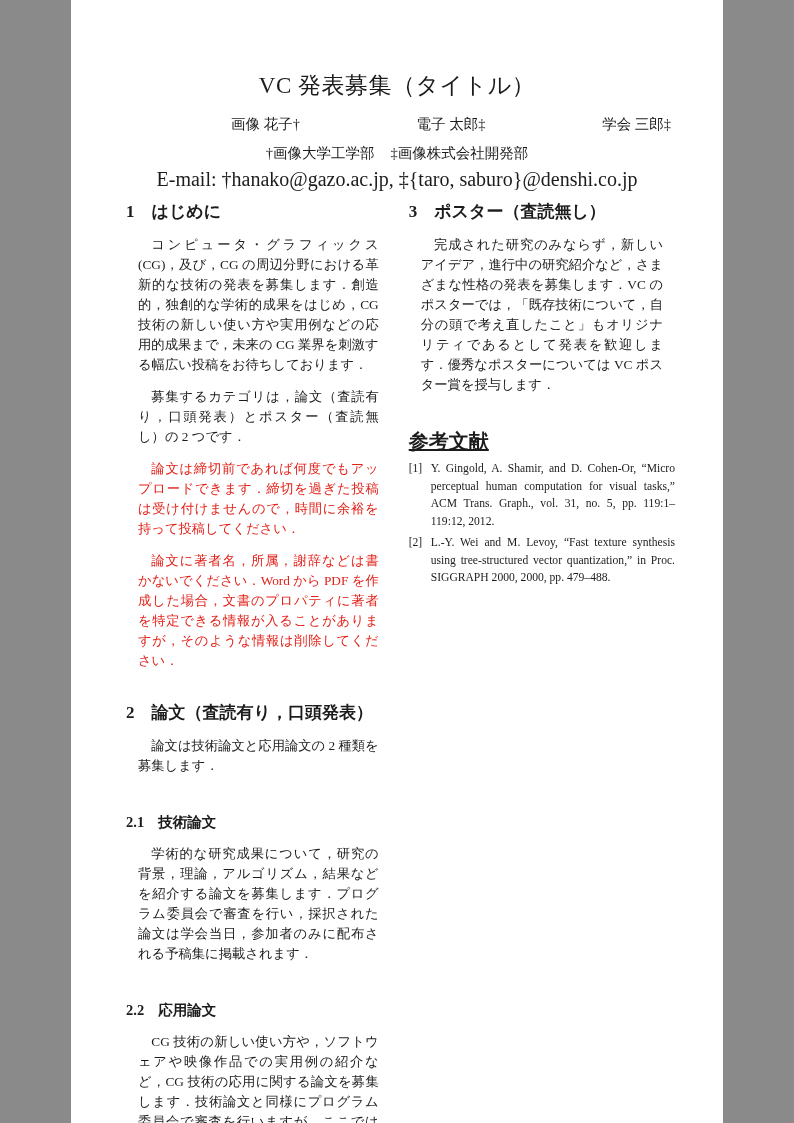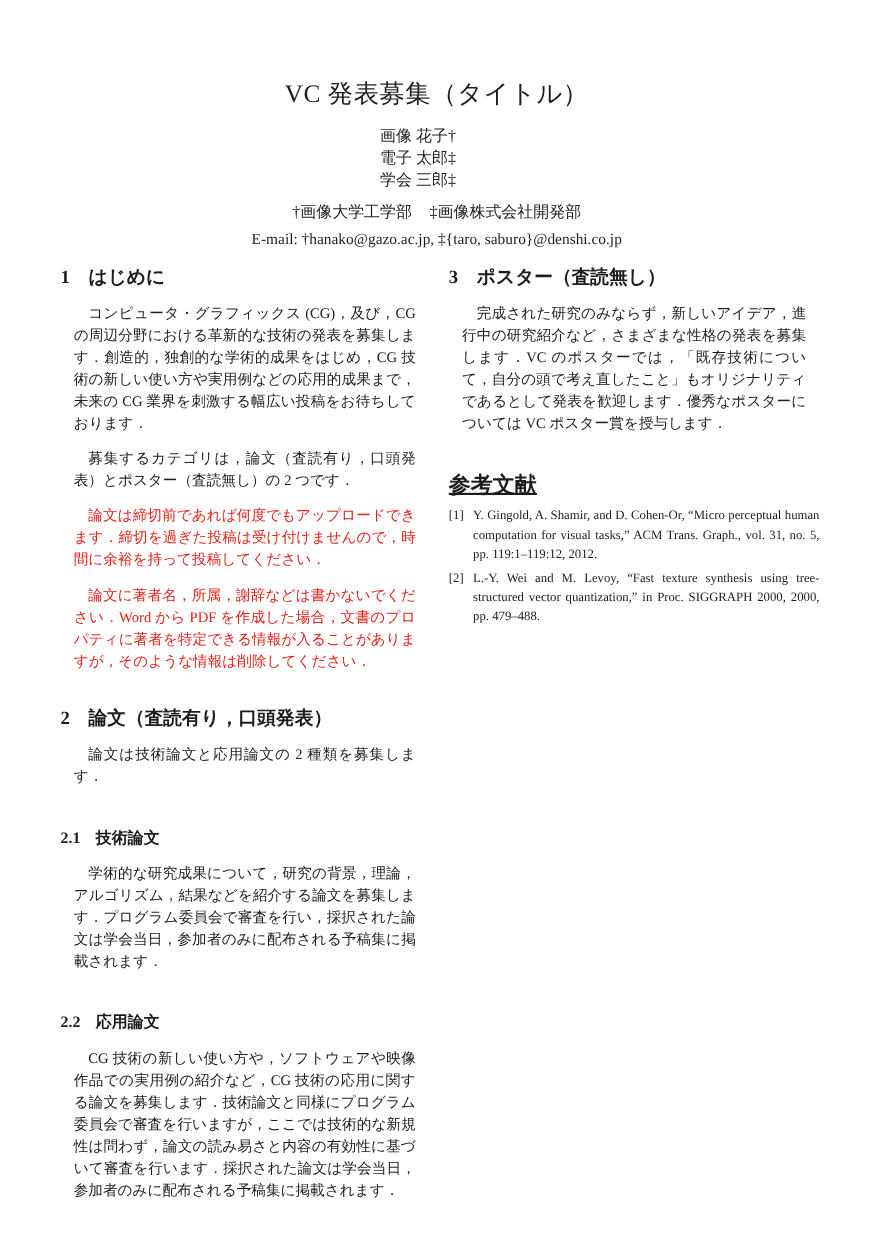--- a/index.html
+++ b/index.html
@@ -1,18 +1,18 @@
 <!DOCTYPE html>
 <html lang="ja" style="--background: #ffffff; --body-text: #1c1c1c; --warning-text: #e32119;"><head>
 <meta charset="utf-8">
 <style>
   html, body { margin: 0; padding: 0; background: #8a8a8a; }
   .page {
     position: relative;
-    width: 794px;
+    width: 652px;
     height: 1123px;
     margin: 0 auto;
     background: var(--background, #ffffff);
     font-family: "Liberation Serif", "DejaVu Serif", serif;
     color: var(--body-text, #1c1c1c);
     overflow: hidden;
     box-sizing: border-box;
   }
   
   .header { padding-top: 72px; text-align: center; }
@@ -23,31 +23,30 @@
     margin: 0;
     letter-spacing: 0.5px;
   }
   .authors {
     margin: 14px 0 0 160px;
     width: 440px;
     display: flex;
     justify-content: space-between;
     font-size: 14.5px;
     line-height: 20px;
-    flex-direction: column;
   }
   .affiliations {
     margin-top: 9px;
     display: flex;
     justify-content: center;
     gap: 16px;
     font-size: 14.5px;
     line-height: 20px;
   }
-  .email { margin-top: 6px; font-size: 14px; line-height: 20px; }
+  .email { margin-top: 6px; font-size: 20px; line-height: 20px; }
 
   
   .columns {
     display: flex;
     gap: 18px;
     padding: 0 48px 0 55px;
     margin-top: 11px;
   }
   .col-left  { width: 335px; }
   .col-right { width: 337px; }

